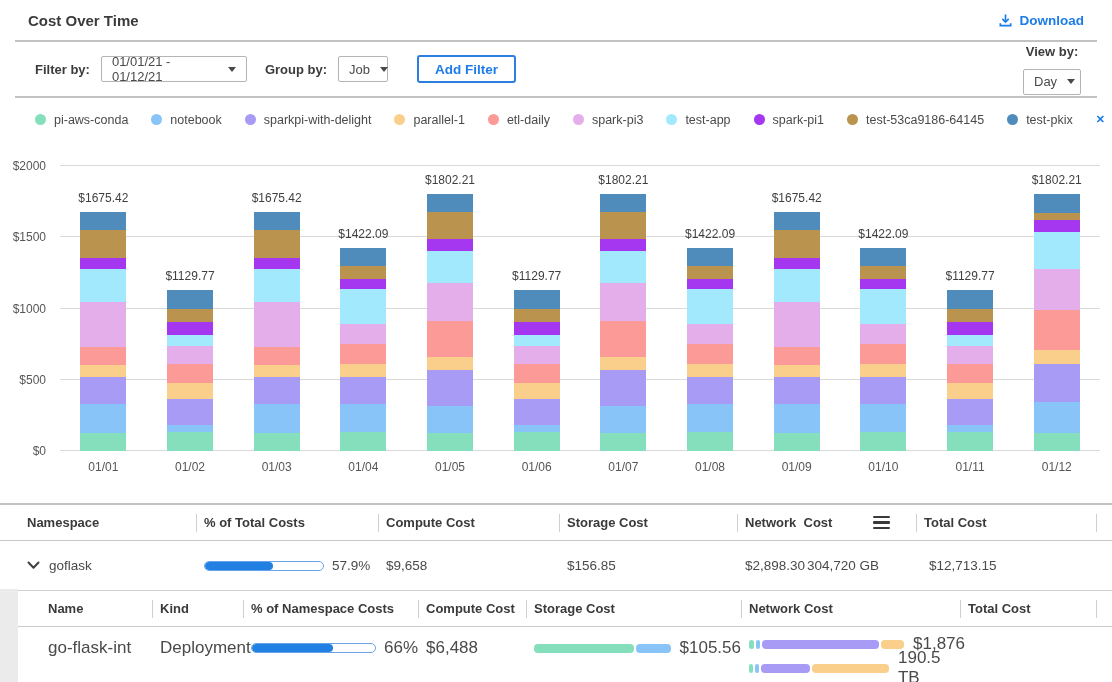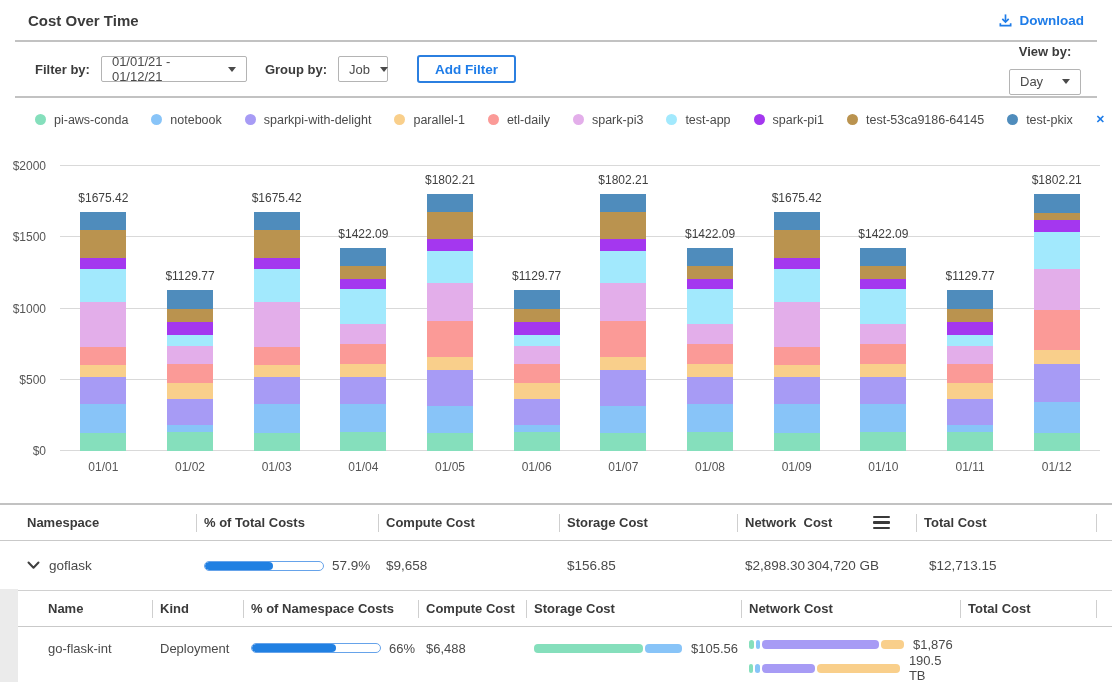--- a/index.html
+++ b/index.html
@@ -17,21 +17,21 @@
   .divider { height:2px; background:#c2c2c2; margin:0 15px; }
 
   
   .filterbar { height:54px; display:flex; align-items:center; padding:0 31px 0 35px; gap:11px; }
   .flabel { font-weight:bold; font-size:13px; color:#3b3b3b; white-space:nowrap; }
   .select { height:26px; border:1px solid #b4b4b4; border-radius:2px; background:#fff;
             display:flex; align-items:center; justify-content:space-between; padding:0 10px; gap:10px;
             font-size:13px; color:#4a4a4a; cursor:pointer; }
   .select-date { width:146px; }
   .select-job  { width:50px; }
-  .select-day  { width:72px; }
+  .select-day  { width:58px; }
   .caret { width:0; height:0; border-left:4.5px solid transparent; border-right:4.5px solid transparent; border-top:5.5px solid #4a4a4a; }
   .add-filter { height:28px; padding:0 16px; margin-left:18px; background:#fff;
                 border:2px solid #2b7fe0; border-radius:3px; color:#1e7ce8; font-weight:bold; font-size:13.5px;
                 font-family:"Liberation Sans",sans-serif; cursor:pointer; }
   .viewby { margin-left:auto; display:flex; align-items:center; gap:10px;flex-direction:column; }
 
   
   .legendbar { height:43px; display:flex; align-items:center; padding:0 84px 0 35px; gap:23px; font-size:12.5px; color:#4a4a4a; }
   .litem { display:flex; align-items:center; gap:8px; cursor:pointer; white-space:nowrap; }
   .ldot { width:11px; height:11px; border-radius:50%; flex:0 0 auto; }
@@ -70,21 +70,21 @@
   .pill-main { width:120px; }
   .pill-sub  { width:130px; }
   .pill-fill { height:100%; background:#2180e2; border-radius:6px; }
   .two-line { flex-direction:row; align-items:flex-start; gap:2px; line-height:21px; }
 
   
   .subtable { position:relative; margin-left:18px; border-top:1px solid #d0d0d0; }
   .strip { position:absolute; left:-18px; top:-2px; width:18px; height:94px; background:#ebebeb; }
   .grid-sub { display:grid; grid-template-columns:134px 91px 175px 108px 215px 219px 1fr; }
   .sth:first-child { padding-left:30px; }
-  .strow { height:56px; font-size:13px; color:#4a4a4a; padding-top:10px; align-items:start; }
+  .strow { height:56px; font-size:17px; color:#4a4a4a; padding-top:10px; align-items:start; }
   .std { padding-left:8px; display:flex; align-items:center; gap:8px; height:22px; }
   .std-first { padding-left:30px; }
   .std-col { flex-direction:column; align-items:flex-start; gap:10px; height:auto; }
   .miniline { display:flex; align-items:center; gap:9px; height:14px; }
   .minibar { height:9px; display:flex; gap:2px; }
   .minibar div { height:100%; border-radius:4px; }
   .mb-storage { width:149px; }
   .mb-net { width:155px; }
 </style>
 </head>

